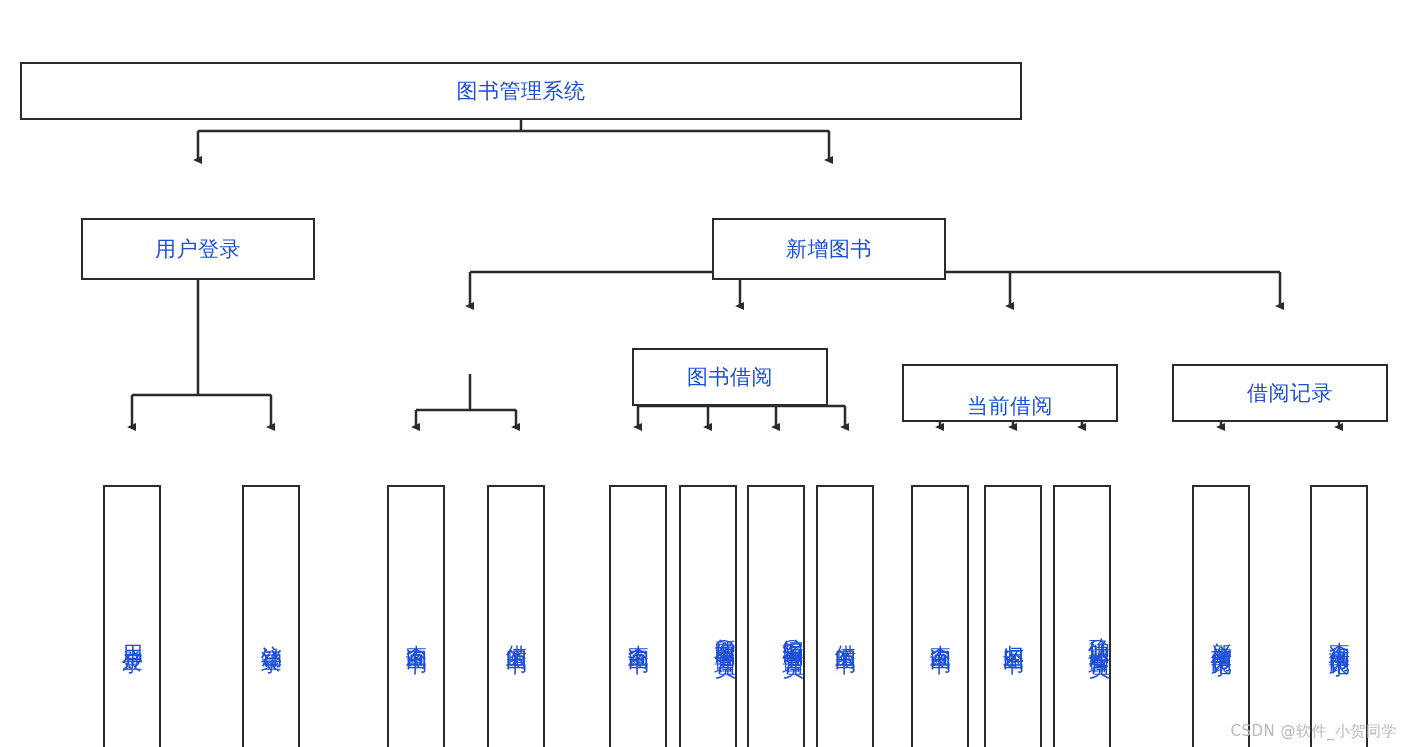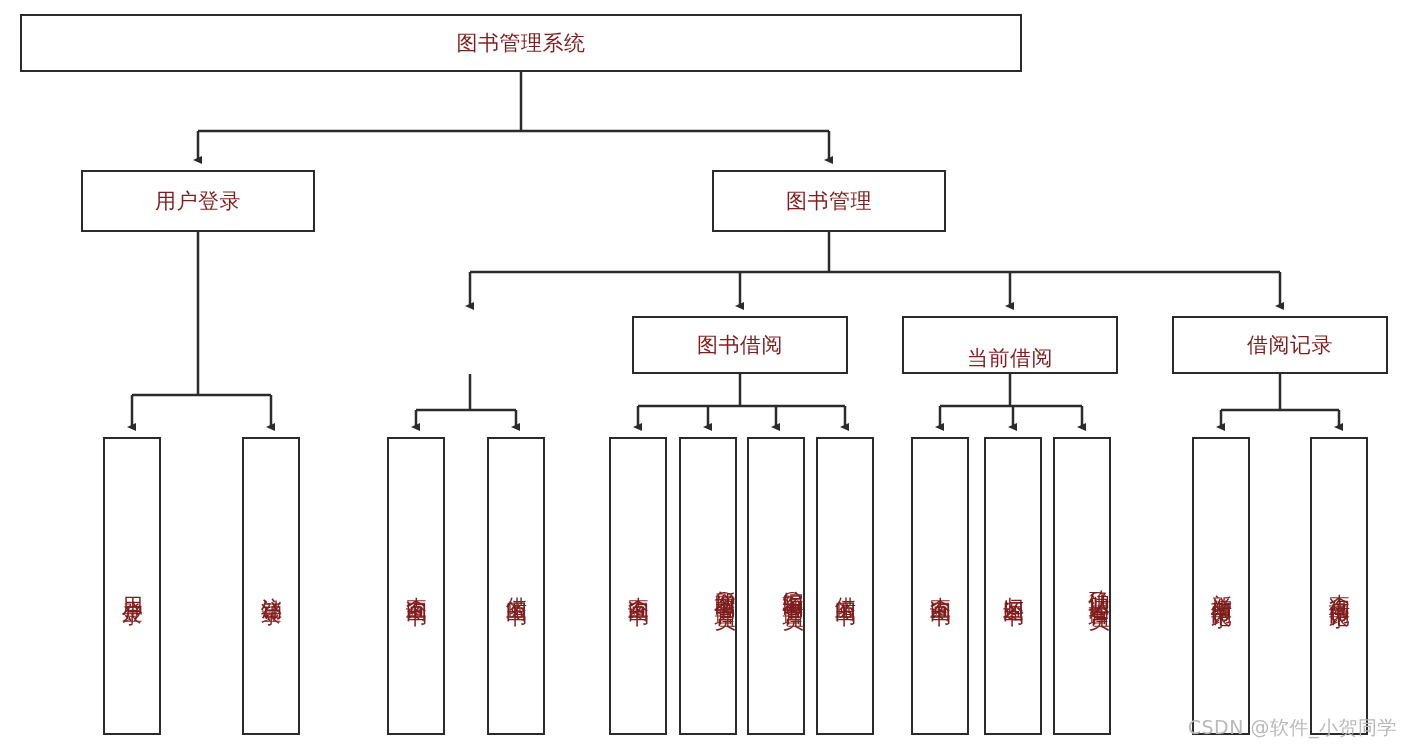--- a/index.html
+++ b/index.html
@@ -18,21 +18,22 @@
     overflow: hidden;
   }
   .node {
     position: absolute;
     box-sizing: border-box;
     border: 2px solid #2b2b2b;
     background: #ffffff;
     display: flex;
     align-items: center;
     justify-content: center;
-    color: #7f1d1d;
+    color: #1d4ed8;
+    margin-top: 48px;
   }
   .node-h {
     font-size: 21px;
     letter-spacing: 0.5px;
     white-space: nowrap;
   }
   .node-v {
     font-size: 21px;
     writing-mode: vertical-rl;
     text-orientation: upright;
@@ -47,21 +48,21 @@
     left: 0;
     top: 0;
     width: 1405px;
     height: 747px;
     pointer-events: none;
   }
   .watermark {
     position: absolute;
     right: 8px;
     bottom: 6px;
-    font-size: 19px;
+    font-size: 15px;
     color: #b9b9b9;
     white-space: nowrap;
     letter-spacing: 0.5px;
   }
 </style>
 </head>
 <body>
 
 <div id="canvas">
 
@@ -116,24 +117,24 @@
   </svg>
 
   <div class="node node-h" style="left: 20px; top: 14px; width: 1002px; height: 58px;">
     <span>图书管理系统</span>
   </div>
 
   <div class="node node-h" style="left: 81px; top: 170px; width: 234px; height: 62px;">
     <span>用户登录</span>
   </div>
   <div class="node node-h" style="left: 712px; top: 170px; width: 234px; height: 62px;">
-    <span>图书管理</span>
+    <span>新增图书</span>
   </div>
 
-  <div class="node node-h" style="left: 632px; top: 316px; width: 216px; height: 58px;">
+  <div class="node node-h" style="left: 632px; top: 300px; width: 196px; height: 58px;">
     <span>图书借阅</span>
   </div>
   <div class="node node-h" style="left: 902px; top: 316px; width: 216px; height: 58px; align-items: flex-end;">
     <span>当前借阅</span>
   </div>
   <div class="node node-h" style="left: 1172px; top: 316px; width: 216px; height: 58px; padding-left: 20px;">
     <span>借阅记录</span>
   </div>
 
   <div class="node node-v" style="left: 103px; top: 437px; width: 58px; height: 298px;">

